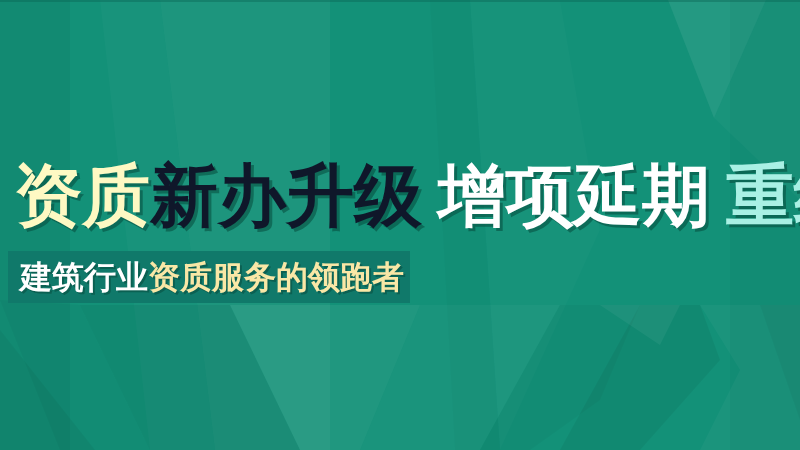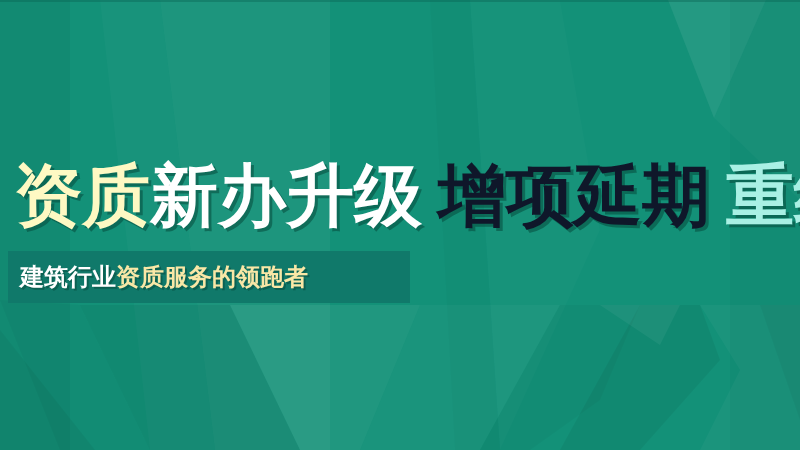--- a/index.html
+++ b/index.html
@@ -33,41 +33,41 @@
     font-size:68px;
     line-height:72px;
     font-weight:bold;
     letter-spacing:0px;
     font-family:"DejaVu Sans","Liberation Sans",sans-serif;
     text-shadow:3px 3px 0 rgba(6,74,60,.55);
     z-index:5;
   }
   #headline .seg{ display:inline-block; }
   .seg-white{ color:#fef9c3; }
-  .seg-cream{ color:#ffffff; }
-  .seg-green{ color:#0f172a; }
+  .seg-cream{ color:#0f172a; }
+  .seg-green{ color:#ffffff; }
   .seg-cyan { color:#A9F0E4; }
   .gap{ display:inline-block; width:16px; }
 
   
   #subtitle-band{
     position:absolute;
     left:8px;
     top:251px;
     width:402px;
     height:52px;
     background:#10796A;
     z-index:5;
   }
   #subtitle-text{
     position:absolute;
     left:20px;
     top:255px;
     white-space:nowrap;
-    font-size:24px;
+    font-size:32px;
     line-height:44px;
     font-weight:bold;
     font-family:"DejaVu Sans","Liberation Sans",sans-serif;
     text-shadow:2px 2px 0 rgba(6,66,54,.45);
     z-index:6;
   }
   #subtitle-text .seg{ display:inline-block; }
   .sub-white{ color:#FFFFFF; }
   .sub-cream{ color:#F9E7A6; }
 

